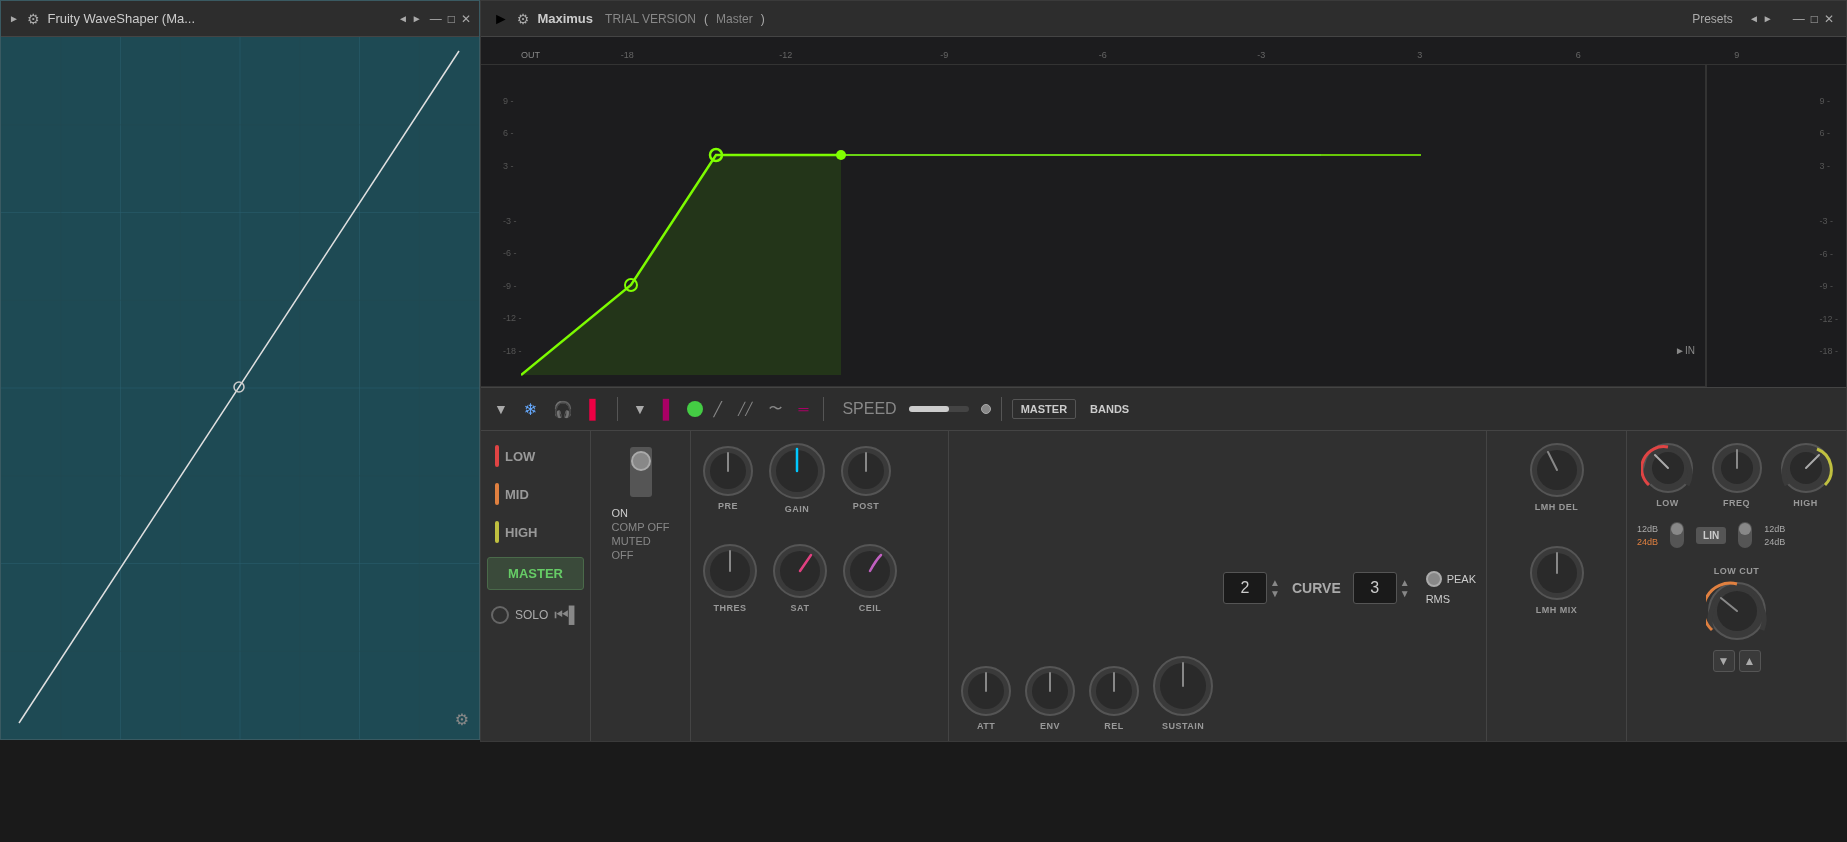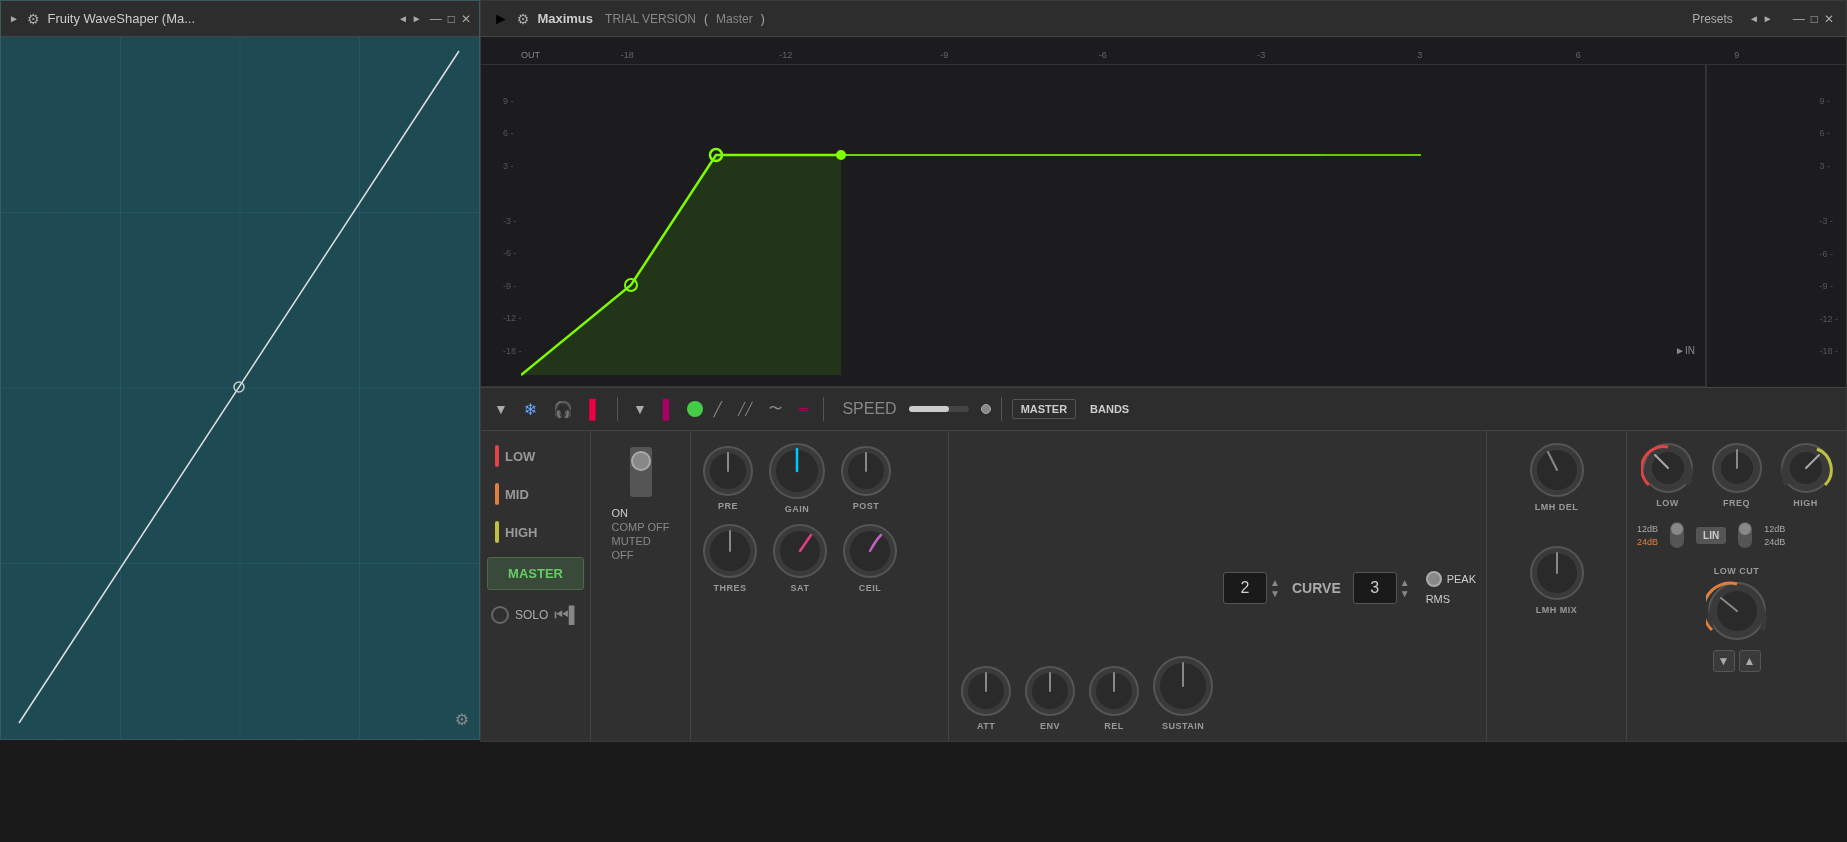--- a/index.html
+++ b/index.html
@@ -280,21 +280,21 @@
     }
     .state-on { color: #ccc; font-size: 11px; }
     .state-off { color: #888; font-size: 11px; }
 
     
     .knobs-area {
       flex: 1;
       display: flex;
       flex-direction: column;
       padding: 10px;
-      gap: 0;
+      gap: 20px;
     }
     .knobs-row {
       display: flex;
       align-items: center;
       gap: 12px;
     }
 
     .knob-container {
       display: flex;
       flex-direction: column;

